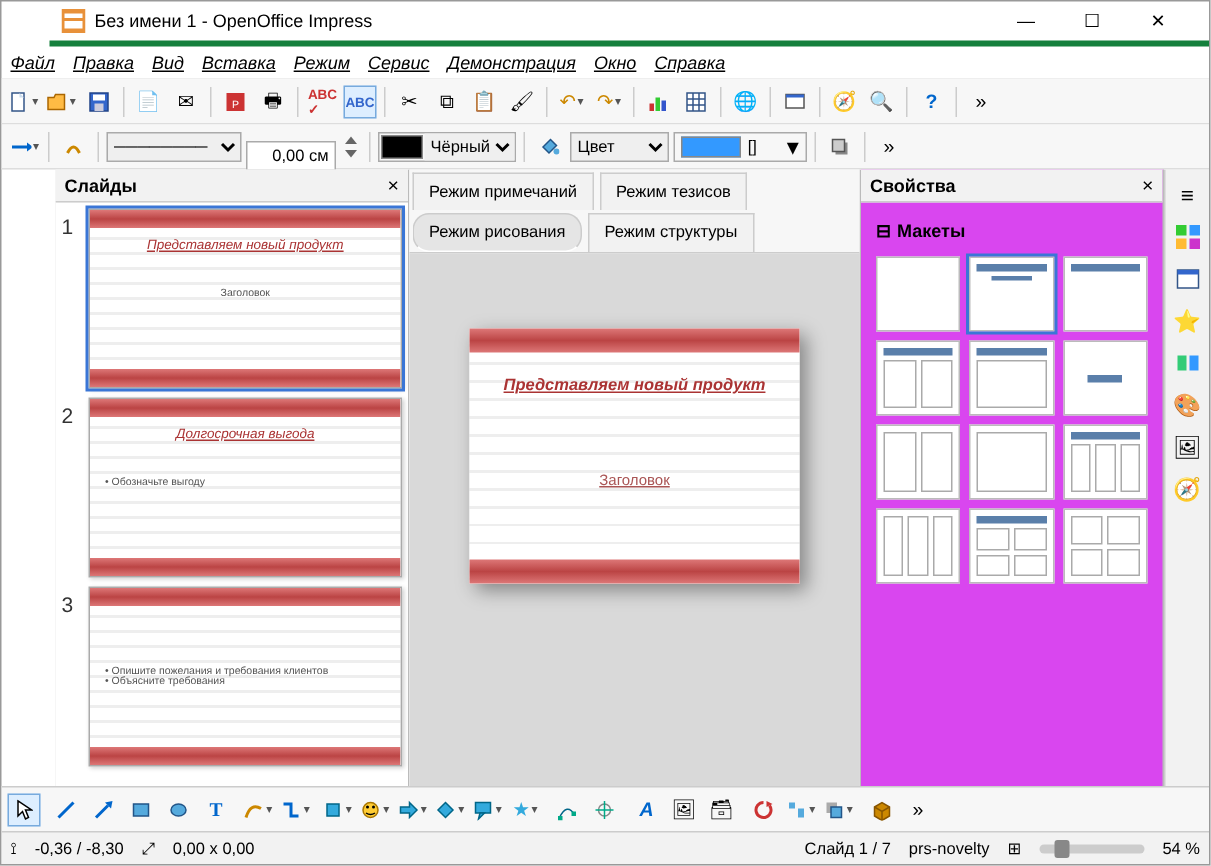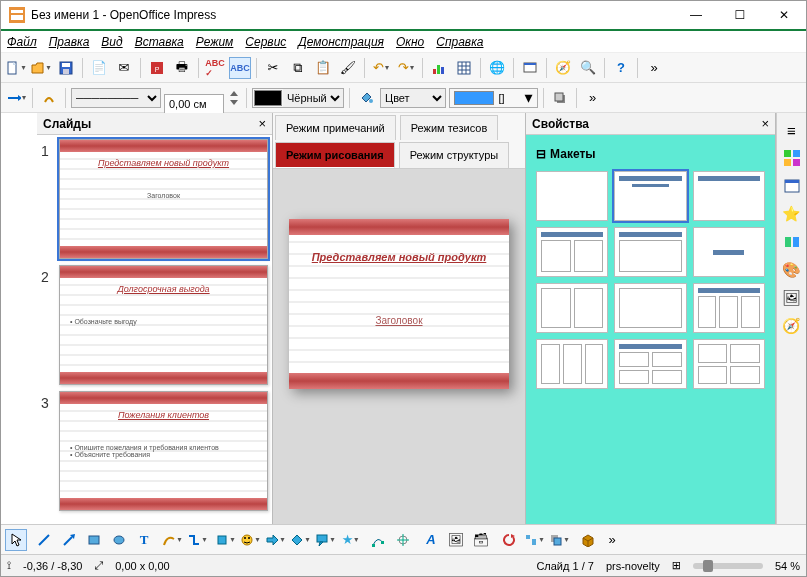--- a/index.html
+++ b/index.html
@@ -1,17 +1,17 @@
 <!DOCTYPE html>
 <html><head>
 <meta charset="utf-8">
 <style>
 * { box-sizing: border-box; margin: 0; padding: 0; font-family: "Segoe UI", Tahoma, sans-serif; }
 body { background: #fff; width: 807px; height: 577px; overflow: hidden; display: flex; flex-direction: column; border: 1px solid #999; }
-.titlebar { height: 30px; display: flex; align-items: center; padding: 0 0 0 8px; font-size: 12px; border-bottom: 2px solid #15803d; }
+.titlebar { height: 30px; display: flex; align-items: center; padding: 0 12px 0 8px; font-size: 12px; border-bottom: 4px solid #15803d; margin-left: 32px; }
 .titlebar .spacer { flex: 1; }
 .tb-icon { width: 16px; height: 16px; margin-right: 6px; display: inline-flex; align-items: center; justify-content: center; }
 .win-btn { width: 44px; height: 28px; display: flex; align-items: center; justify-content: center; font-size: 12px; }
 .menubar { height: 22px; display: flex; align-items: center; padding: 0 6px; gap: 12px; font-size: 12px; border-bottom: 1px solid #eee; }
 .menubar span { text-decoration: underline; text-decoration-color: #000; text-underline-offset: 1px; }
 .menubar .m { text-decoration: none; }
 .menubar .m u { text-decoration: underline; font-style: italic; }
 .toolbar { height: 30px; display: flex; align-items: center; gap: 3px; padding: 0 4px; border-bottom: 1px solid #ddd; background: #f7f7f7; }
 .toolbar .sep { width: 1px; height: 20px; background: #ccc; margin: 0 2px; }
 .tbtn { width: 22px; height: 22px; display: inline-flex; align-items: center; justify-content: center; border: 1px solid transparent; font-size: 13px; }
@@ -31,30 +31,30 @@
 .slide-thumb.sel { outline: 2px solid #3a76d6; }
 .slide-thumb .stripes { position: absolute; inset: 0; background: repeating-linear-gradient(#fff 0 8px, #eee 8px 10px); }
 .slide-thumb .redband { position: absolute; left: 0; right: 0; height: 12px; background: linear-gradient(#d77, #b44, #d77); }
 .slide-thumb .rt { top: 0; }
 .slide-thumb .rb { bottom: 0; }
 .slide-thumb .title { position: absolute; top: 18px; left: 6px; right: 6px; text-align: center; font-size: 9px; font-style: italic; color: #a33; text-decoration: underline; }
 .slide-thumb .body { position: absolute; top: 52px; left: 10px; right: 10px; font-size: 7px; color: #555; }
 .center { flex: 1; display: flex; flex-direction: column; background: #fff; border-right: 1px solid #bbb; justify-content: flex-end; }
 .tabs { display: flex; flex-wrap: wrap; border-bottom: 1px solid #ccc; background: #f7f7f7; font-size: 11px; }
 .tabs .tab { padding: 6px 10px; border: 1px solid #ccc; border-bottom: none; background: #f2f2f2; margin: 2px 2px 0 2px; }
-.tabs .tab.active { background: #b91c1c; font-weight: bold; border-bottom: 1px solid #fff; }
+.tabs .tab.active { background: #e5e5e5; font-weight: normal; border-bottom: 1px solid #fff; border-radius: 11px; }
 .tabs .tab.wide { flex: 1; text-align: center; }
 .canvas-wrap { flex: 1; background: #d9d9d9; overflow: auto; position: relative; }
 .canvas { width: 220px; height: 170px; margin: 50px auto 0; background: #fff; box-shadow: 4px 4px 12px rgba(0,0,0,0.4); position: relative; }
 .canvas .stripes { position: absolute; inset: 0; background: repeating-linear-gradient(#fff 0 10px, #eee 10px 12px); }
 .canvas .redband { position: absolute; left: 0; right: 0; height: 16px; background: linear-gradient(#d77, #b44, #d77); }
 .canvas .rt { top: 0; } .canvas .rb { bottom: 0; }
 .canvas .title { position: absolute; top: 32px; left: 0; right: 0; text-align: center; font-size: 11px; font-style: italic; font-weight: bold; color: #a33; text-decoration: underline; }
 .canvas .body { position: absolute; top: 96px; left: 0; right: 0; text-align: center; font-size: 10px; color: #a55; text-decoration: underline; }
-.props { width: 250px; background: #5eead4; display: flex; flex-direction: column; border-right: 1px solid #bbb; }
+.props { width: 202px; background: #d946ef; display: flex; flex-direction: column; border-right: 1px solid #bbb; }
 .props-body { flex: 1; padding: 6px; }
 .collapsible { font-size: 12px; font-weight: bold; padding: 6px 4px; display: flex; align-items: center; gap: 4px; }
 .layouts { display: grid; grid-template-columns: repeat(3, 1fr); gap: 6px; padding: 4px; }
 .layout { height: 50px; border: 1px solid #bbb; background: #fff; padding: 4px; display: flex; flex-direction: column; gap: 3px; }
 .layout.sel { outline: 2px solid #3a76d6; }
 .layout .bar { height: 5px; background: #5a7faa; }
 .layout .row { flex: 1; display: flex; gap: 3px; }
 .layout .box { flex: 1; border: 1px solid #aaa; }
 .vtoolbar { width: 30px; background: #f2f2f2; display: flex; flex-direction: column; align-items: center; gap: 6px; padding: 6px 0; border-left: 1px solid #ccc; }
 .vtoolbar .vb { width: 22px; height: 22px; display: flex; align-items: center; justify-content: center; font-size: 15px; }
@@ -196,21 +196,21 @@
       <span class="drop">▾</span>
     </span>
   <span class="sep"></span>
   <span class="tbtn">
       <svg width="14" height="14">
         <path d="M3 11 Q7 3 11 11" fill="none" stroke="#c80" stroke-width="2"></path>
       </svg>
     </span>
   <span class="sep"></span>
   <select style="width:90px"><option>────────</option></select>
-  <input type="text" style=" margin-top: 12px;" value="0,00 см">
+  <input type="text" style="text-align: right; margin-top: 12px;" value="0,00 см">
   <span class="tbtn" style="width:14px">
       <svg width="10" height="18">
         <polygon points="5,2 9,7 1,7" fill="#666"></polygon>
         <polygon points="5,16 1,11 9,11" fill="#666"></polygon>
       </svg>
     </span>
   <span class="sep"></span>
   <span style="display:inline-flex;align-items:center;border:1px solid #aaa;height:20px">
       <span class="swatch black" style="width:28px;height:16px;margin:1px"></span>
       <select style="border:none;height:18px;font-size:11px"><option>Чёрный</option></select>
@@ -262,21 +262,20 @@
           <div class="title">Долгосрочная выгода</div>
           <div class="body">• Обозначьте выгоду</div>
         </div>
       </div>
       <div class="slide-item">
         <div class="slide-num">3</div>
         <div class="slide-thumb">
           <div class="stripes"></div>
             <div class="redband rt"></div>
             <div class="redband rb"></div>
-          <div class="title">Пожелания клиентов</div>
           <div class="body" style="white-space:pre-line">• Опишите пожелания и требования клиентов
 • Объясните требования</div>
         </div>
       </div>
     </div>
   </div>
 
   <div class="center">
     <div class="tabs">
       <div class="tab">Режим примечаний</div>

